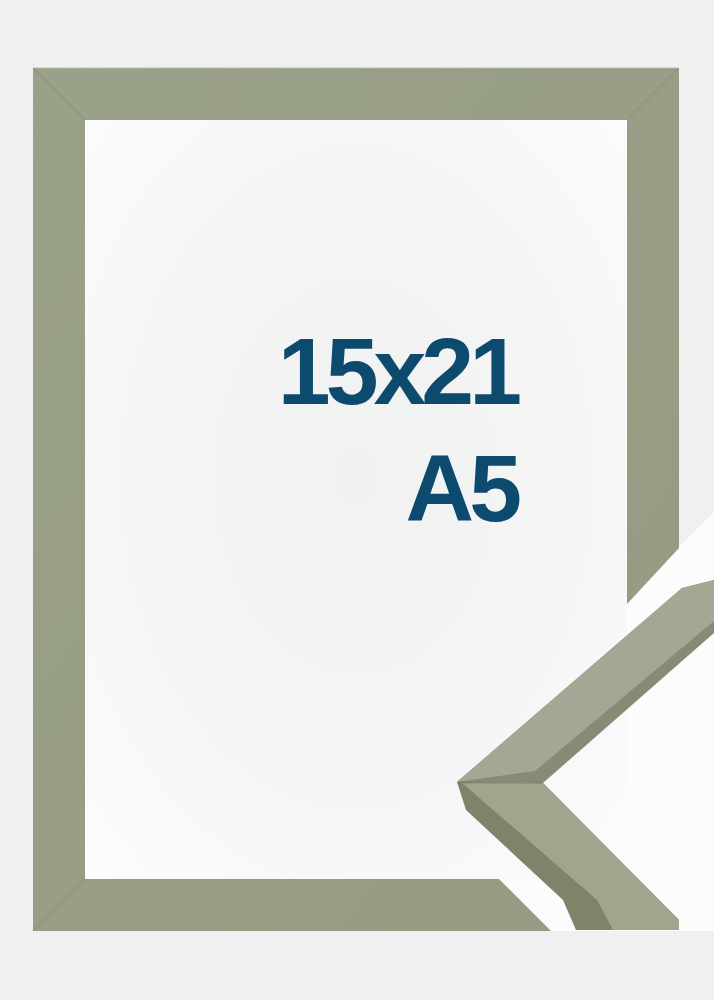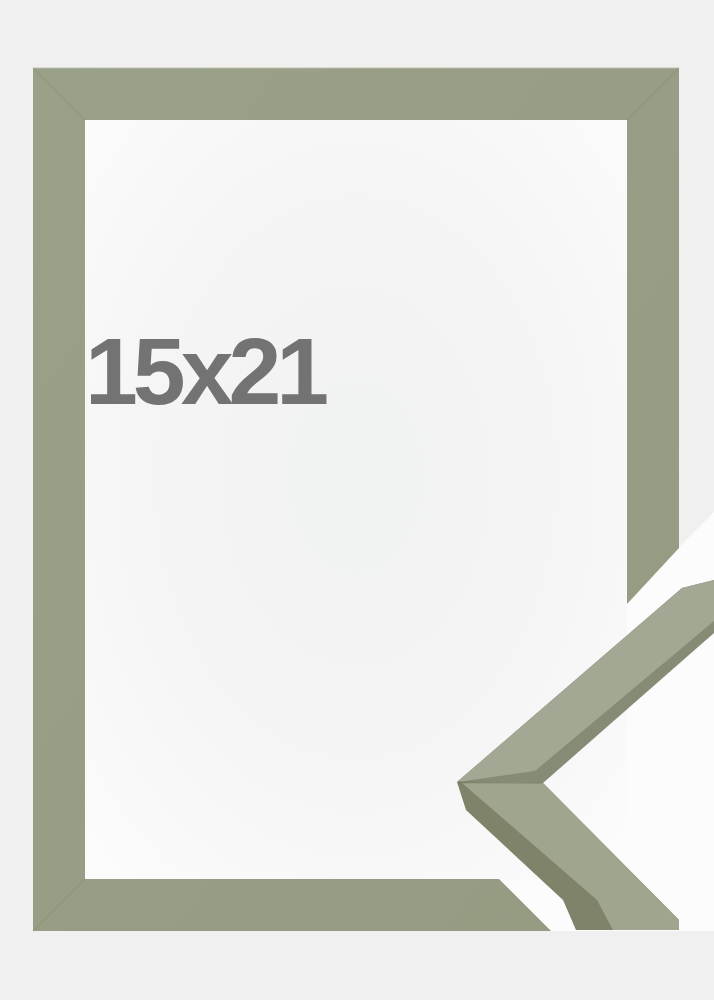--- a/index.html
+++ b/index.html
@@ -9,26 +9,26 @@
     height: 1000px;
     overflow: hidden;
     font-family: "Liberation Sans", sans-serif;
   }
   .photo-svg { position: absolute; left: 0; top: 0; display: block; }
   .size-label {
     position: absolute;
     left: 85px;
     top: 313px;
     width: 432px;
-    text-align: left;
+    text-align: right;
     font-weight: 700;
     font-size: 95px;
     line-height: 117px;
     letter-spacing: -5px;
-    color: #737373;
+    color: #0c4a6e;
     user-select: none;
   }
 </style>
 </head>
 <body>
 
 <div class="stage">
 
   <svg class="photo-svg" width="714" height="1000" viewBox="0 0 714 1000">
     <defs>
@@ -66,15 +66,16 @@
       <polygon points="457,782 682,588 714,580 714,633 543,783" fill="#868b75"></polygon>
 
       <polygon points="457,782 682,588 714,580 714,621 535,771" fill="#a3a894"></polygon>
 
       <line x1="458" y1="782.5" x2="542" y2="783" stroke-width="1.4" stroke-opacity="0.5" stroke="#6e745a"></line>
     </g>
   </svg>
 
   <div class="size-label">
     <div>15x21</div>
+    <div>A5</div>
   </div>
 
 </div>
 
 </body></html>

